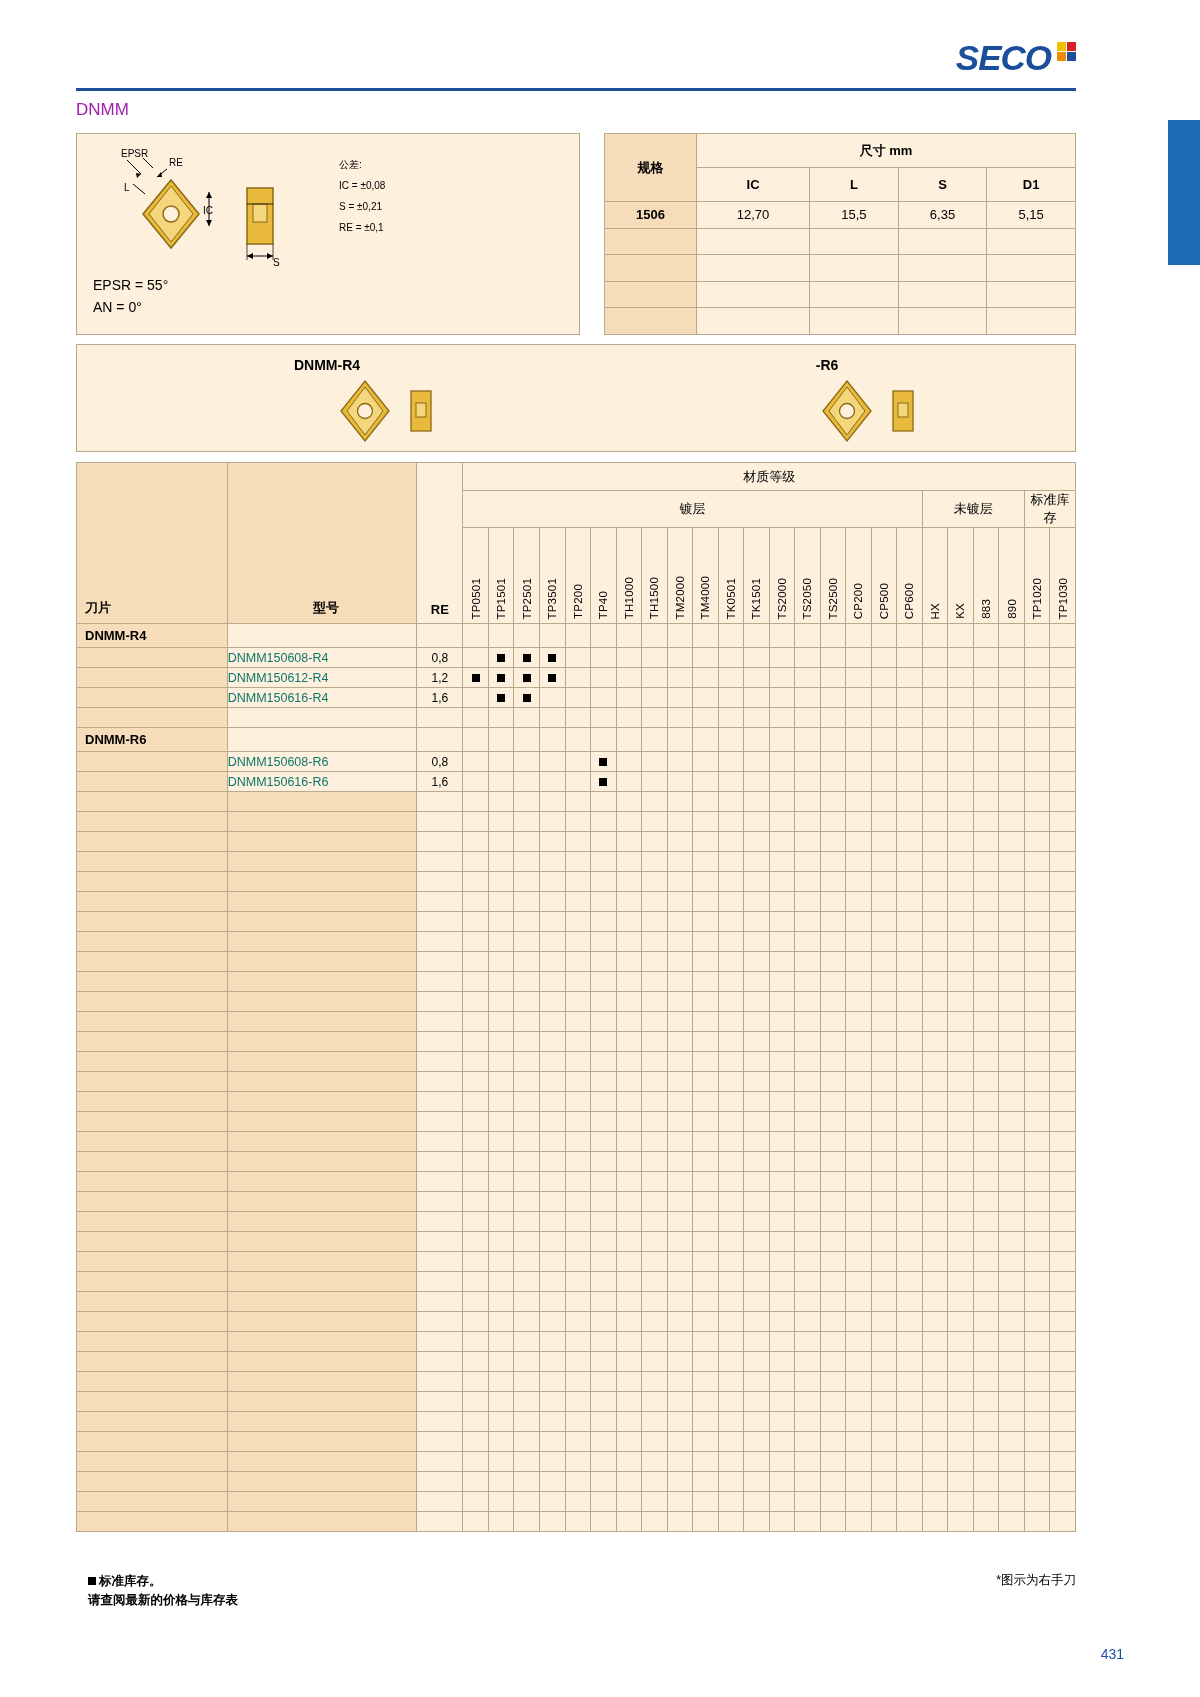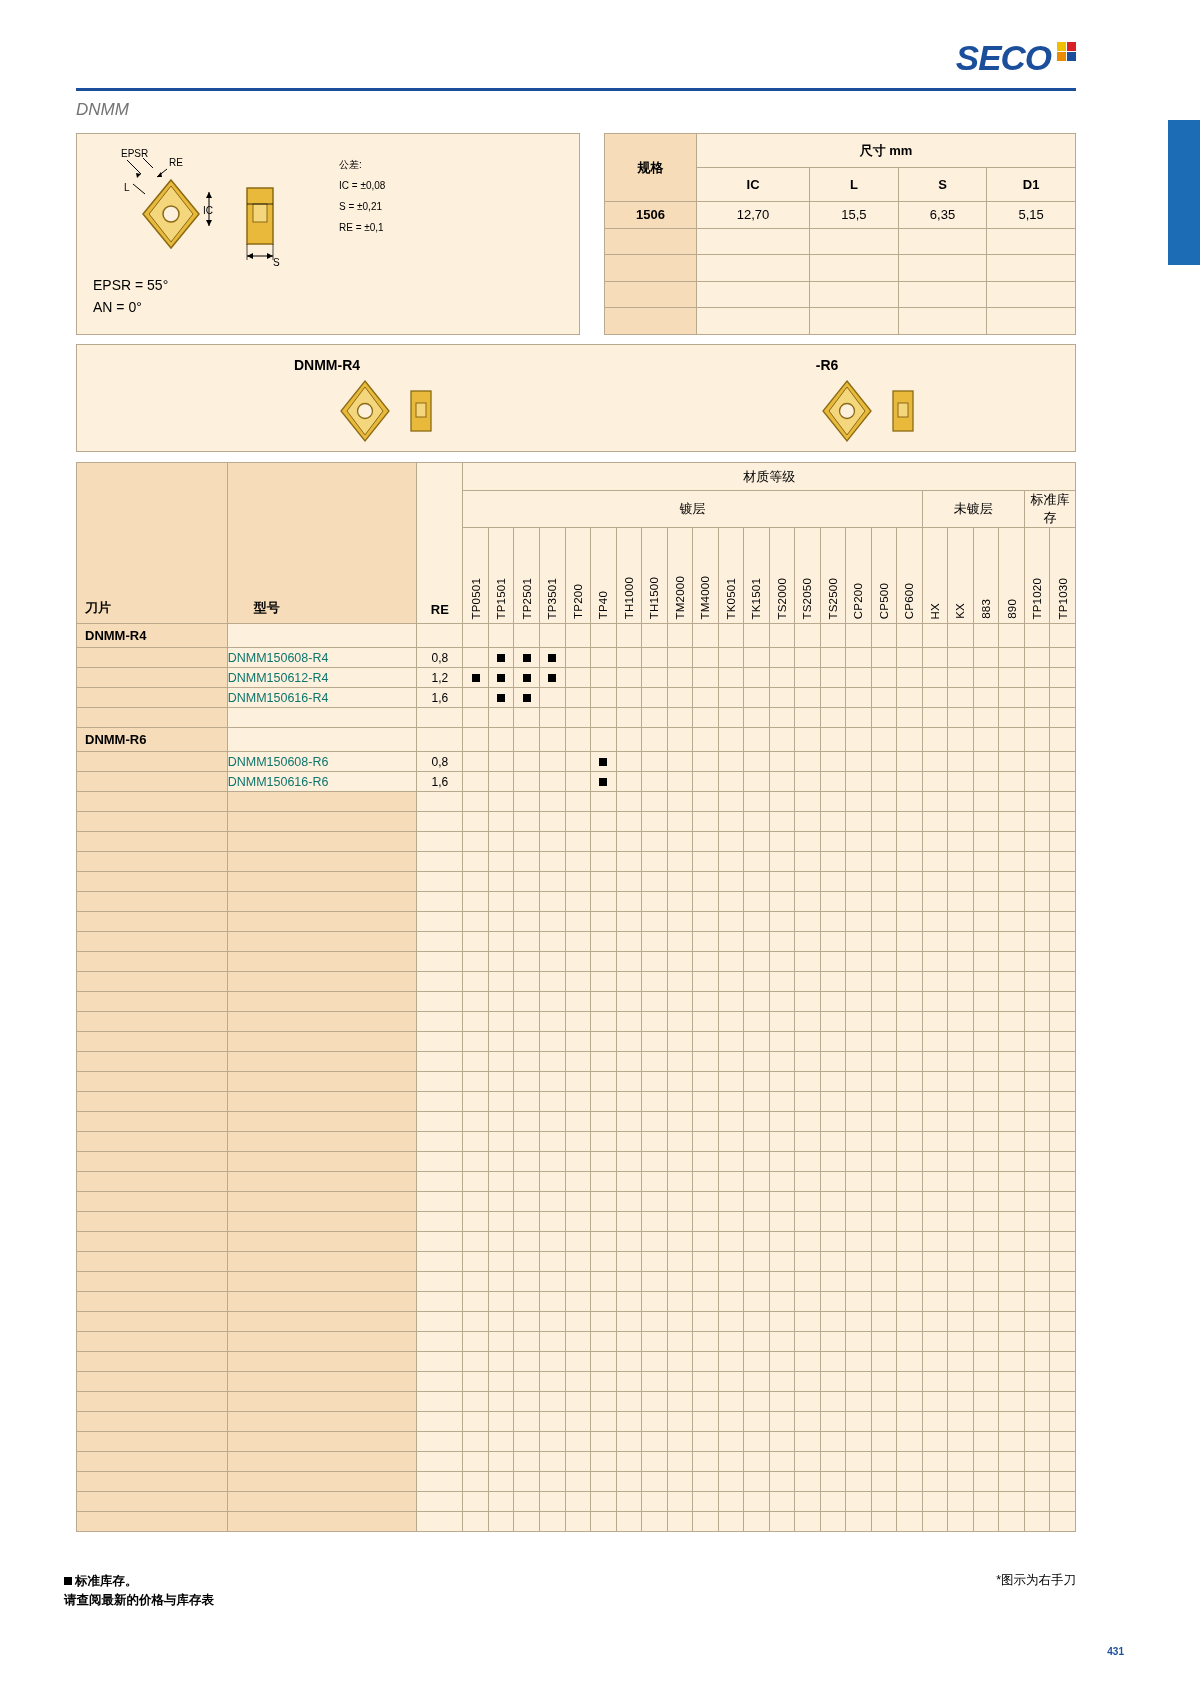--- a/index.html
+++ b/index.html
@@ -57,22 +57,21 @@
   .sq { width: 9px; height: 9px; }
   .sq.y { background: #f0c000; }
   .sq.r { background: #d81f26; }
   .sq.o { background: #ea8c00; }
   .sq.b { background: #1b4f9c; }
 
   .section-title {
     position: absolute;
     left: 76px; top: 100px;
     font-size: 17px;
-    color: #737373;
-    font-style: italic;
+    color: #a21caf;
   }
 
   
   .side-tab {
     position: absolute;
     right: 0; top: 120px;
     width: 32px; height: 145px;
     background: #1b6cb5;
   }
 
@@ -222,36 +221,36 @@
     display: inline-block;
     width: 8px; height: 8px;
     background: #000;
     vertical-align: middle;
   }
   .empty-row td { height: 20px; }
 
   
   .footer-left {
     position: absolute;
-    left: 64px; top: 1572px;
+    left: 88px; top: 1572px;
     font-size: 12.5px;
     line-height: 19px;
     font-weight: bold;
   }
   .footer-right {
     position: absolute;
     right: 124px; top: 1572px;
     font-size: 12.5px;
     text-align: center;
   }
   .page-num {
     position: absolute;
     right: 76px; top: 1646px;
-    font-size: 10px;
-    font-weight: bold;
+    font-size: 14px;
+    font-weight: normal;
     color: #1b4f9c;
   }
   .sq-mark {
     display: inline-block;
     width: 8px; height: 8px;
     background: #000;
     margin-right: 3px;
   }
 </style>
 </head>
@@ -410,21 +409,21 @@
       </g>
     </svg>
   </div>
 
   <table class="main-table">
     <thead>
       <tr>
         <td class="col-insert" rowspan="3" style="background:#f6dcb8;vertical-align:bottom;padding:0 0 6px 8px;font-weight:bold;font-size:13px;">
           <span>刀片</span>
         </td>
-        <td class="col-type" rowspan="3" style="background:#f6dcb8;vertical-align:bottom;padding:0 0 6px 26px;font-weight:bold;font-size:13px;">
+        <td class="col-type" rowspan="3" style="background:#f6dcb8;vertical-align:bottom;padding:0 0 6px 8px;font-weight:bold;font-size:13px;text-align:center;">
           <span>型号</span>
         </td>
         <td class="col-re" rowspan="3" style="background:#fdf0dd;vertical-align:bottom;text-align:center;padding-bottom:6px;font-weight:bold;font-size:13px;">
           <span>RE</span>
         </td>
         <td class="th-group" colspan="24">材质等级</td>
       </tr>
       <tr>
         <td class="th-group" colspan="18">镀层</td>
         <td class="th-group" colspan="4">未镀层</td>

